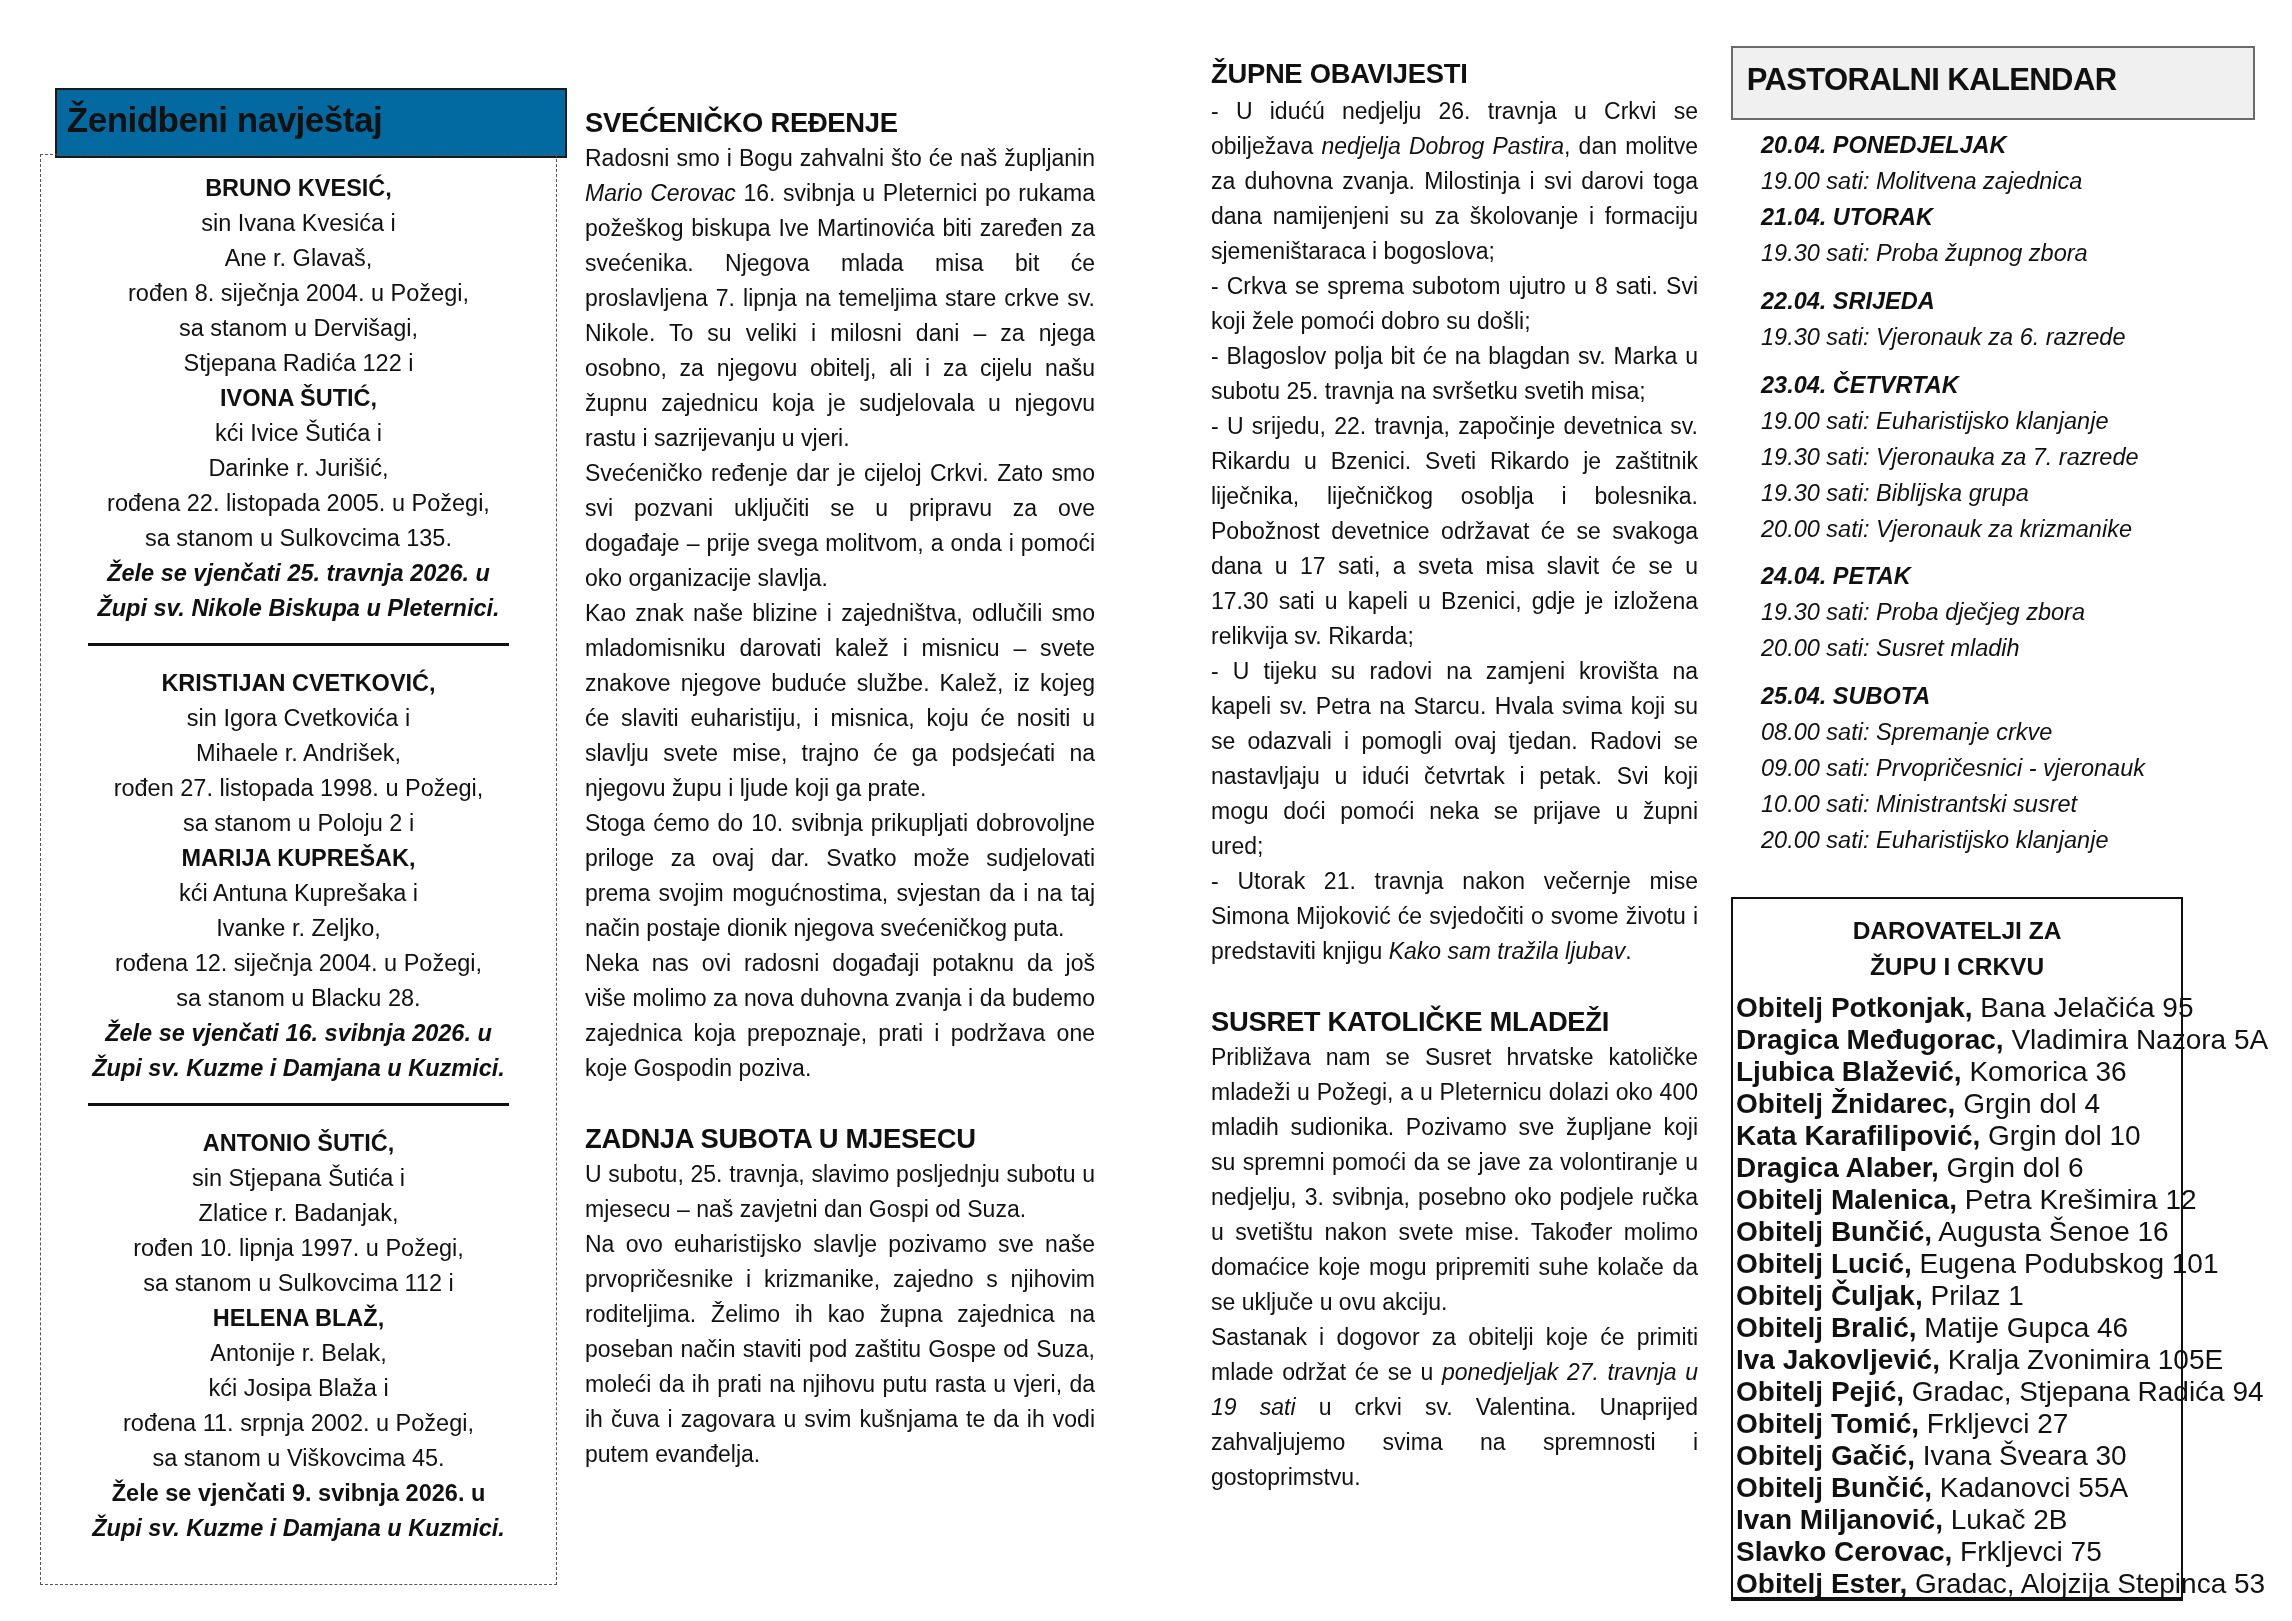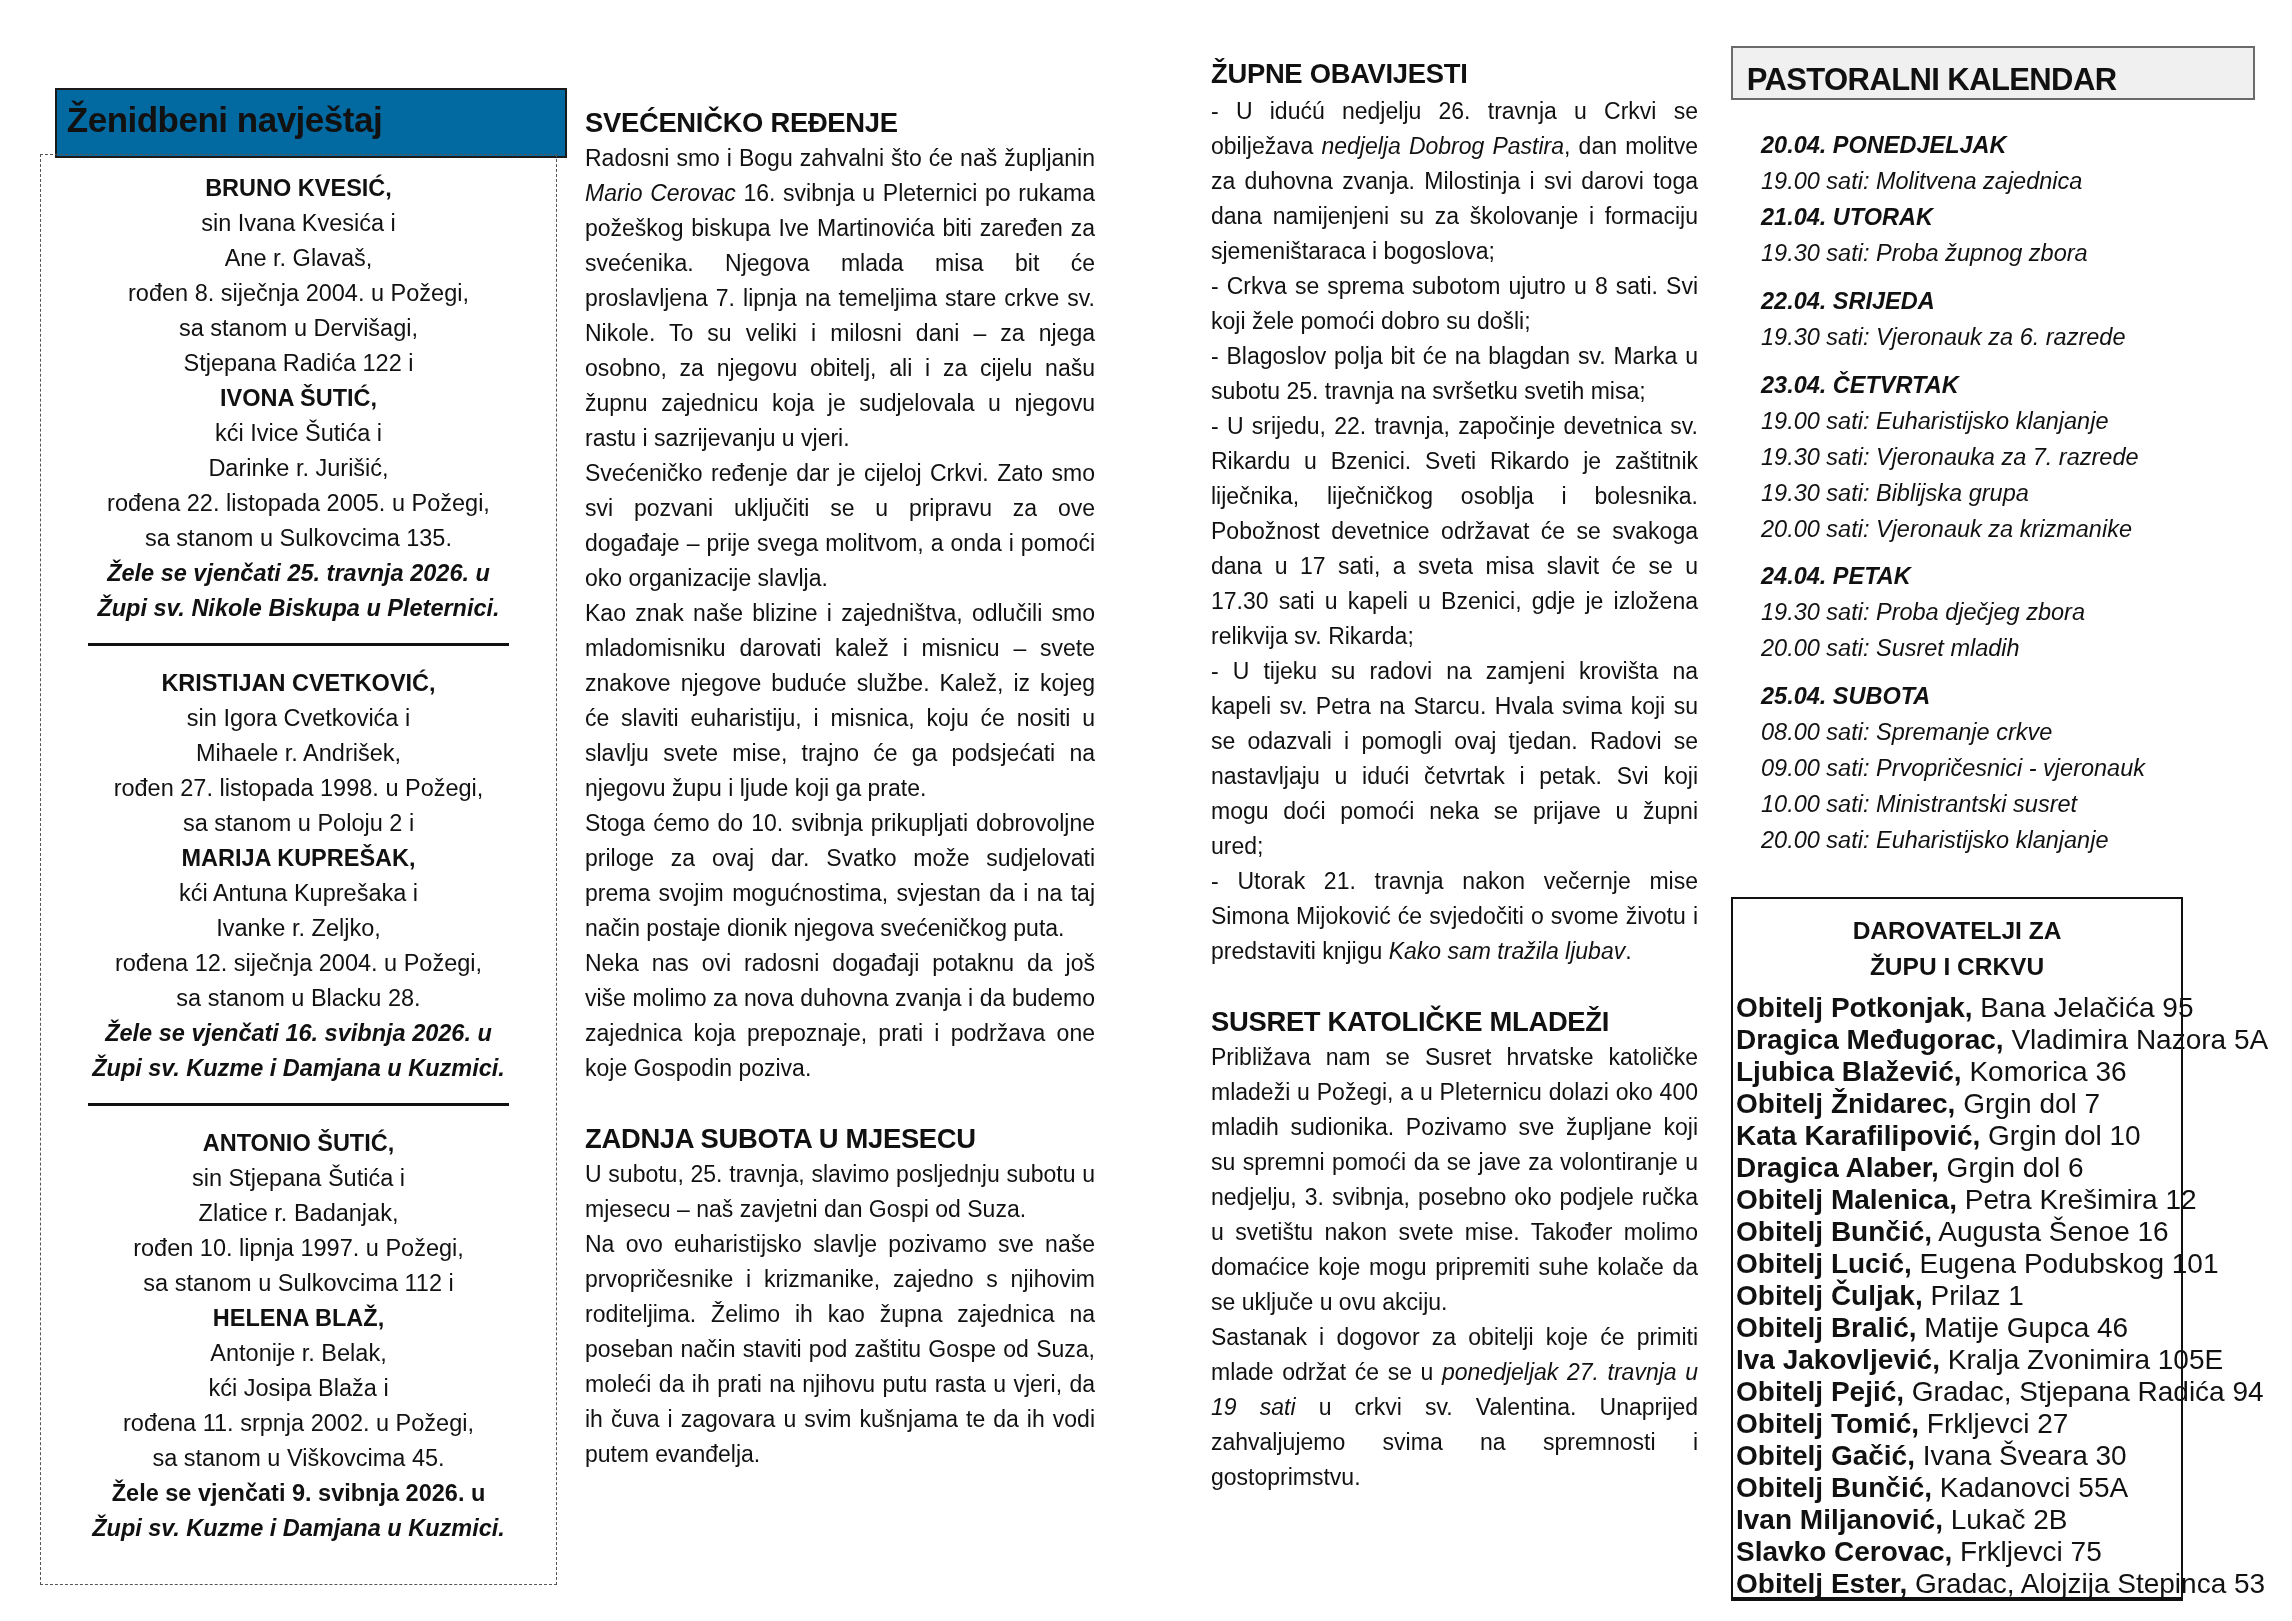--- a/index.html
+++ b/index.html
@@ -16,21 +16,21 @@
   .ann .wish.up{font-style:normal;}
   .sep{width:421px;height:2.9px;background:#111;margin:17.6px auto 19.6px auto;}
   
   .col{font-size:23px;line-height:35px;text-align:justify;}
   .col h2{margin:0;font-size:27.4px;font-weight:bold;line-height:37px;letter-spacing:-0.3px;}
   .col p{margin:0;}
   .col .gap{height:34px;}
   .col2{left:585px;top:104px;width:510px;}
   .col3{left:1211px;top:55px;width:487px;}
   
-  .pbox{left:1731px;top:46px;width:524px;height:54px;border:2.9px solid #6a6a6a;background:#f0f0f0;box-sizing:border-box;}
+  .pbox{left:1731px;top:46px;width:524px;height:74px;border:2.9px solid #6a6a6a;background:#f0f0f0;box-sizing:border-box;}
   .pbox h1{margin:0;padding:13.7px 0 0 13.7px;font-size:31px;font-weight:bold;letter-spacing:-0.6px;}
   .cal{left:1761px;top:127px;width:470px;font-size:23.5px;line-height:36px;}
   .cal .day{font-weight:bold;}
   .cal .grp{margin-bottom:11.8px;font-style:italic;}
   .donor{left:1731px;top:897px;width:452px;height:704px;border:2.9px solid #111;border-bottom-width:4.9px;box-sizing:border-box;}
   .donor h3{margin:13.7px 0 7.8px 0;text-align:center;font-size:24.5px;font-weight:bold;line-height:36px;}
   .donor ul{list-style:none;margin:0;padding:0 0 0 3px;font-size:28px;line-height:32px;white-space:nowrap;}
   .donor .dn{font-weight:bold;}
   i{font-style:italic;}
 </style>
@@ -159,21 +159,21 @@
 
 <div class="abs donor">
   <h3>
     <span>DAROVATELJI ZA</span><br>
     <span>ŽUPU I CRKVU</span>
   </h3>
   <ul>
     <li><span class="dn">Obitelj Potkonjak,</span><span> Bana Jelačića 95</span></li>
     <li><span class="dn">Dragica Međugorac,</span><span> Vladimira Nazora 5A</span></li>
     <li><span class="dn">Ljubica Blažević,</span><span> Komorica 36</span></li>
-    <li><span class="dn">Obitelj Žnidarec,</span><span> Grgin dol 7</span></li>
+    <li><span class="dn">Obitelj Žnidarec,</span><span> Grgin dol 4</span></li>
     <li><span class="dn">Kata Karafilipović,</span><span> Grgin dol 10</span></li>
     <li><span class="dn">Dragica Alaber,</span><span> Grgin dol 6</span></li>
     <li><span class="dn">Obitelj Malenica,</span><span> Petra Krešimira 12</span></li>
     <li><span class="dn">Obitelj Bunčić,</span><span> Augusta Šenoe 16</span></li>
     <li><span class="dn">Obitelj Lucić,</span><span> Eugena Podubskog 101</span></li>
     <li><span class="dn">Obitelj Čuljak,</span><span> Prilaz 1</span></li>
     <li><span class="dn">Obitelj Bralić,</span><span> Matije Gupca 46</span></li>
     <li><span class="dn">Iva Jakovljević,</span><span> Kralja Zvonimira 105E</span></li>
     <li><span class="dn">Obitelj Pejić,</span><span> Gradac, Stjepana Radića 94</span></li>
     <li><span class="dn">Obitelj Tomić,</span><span> Frkljevci 27</span></li>

